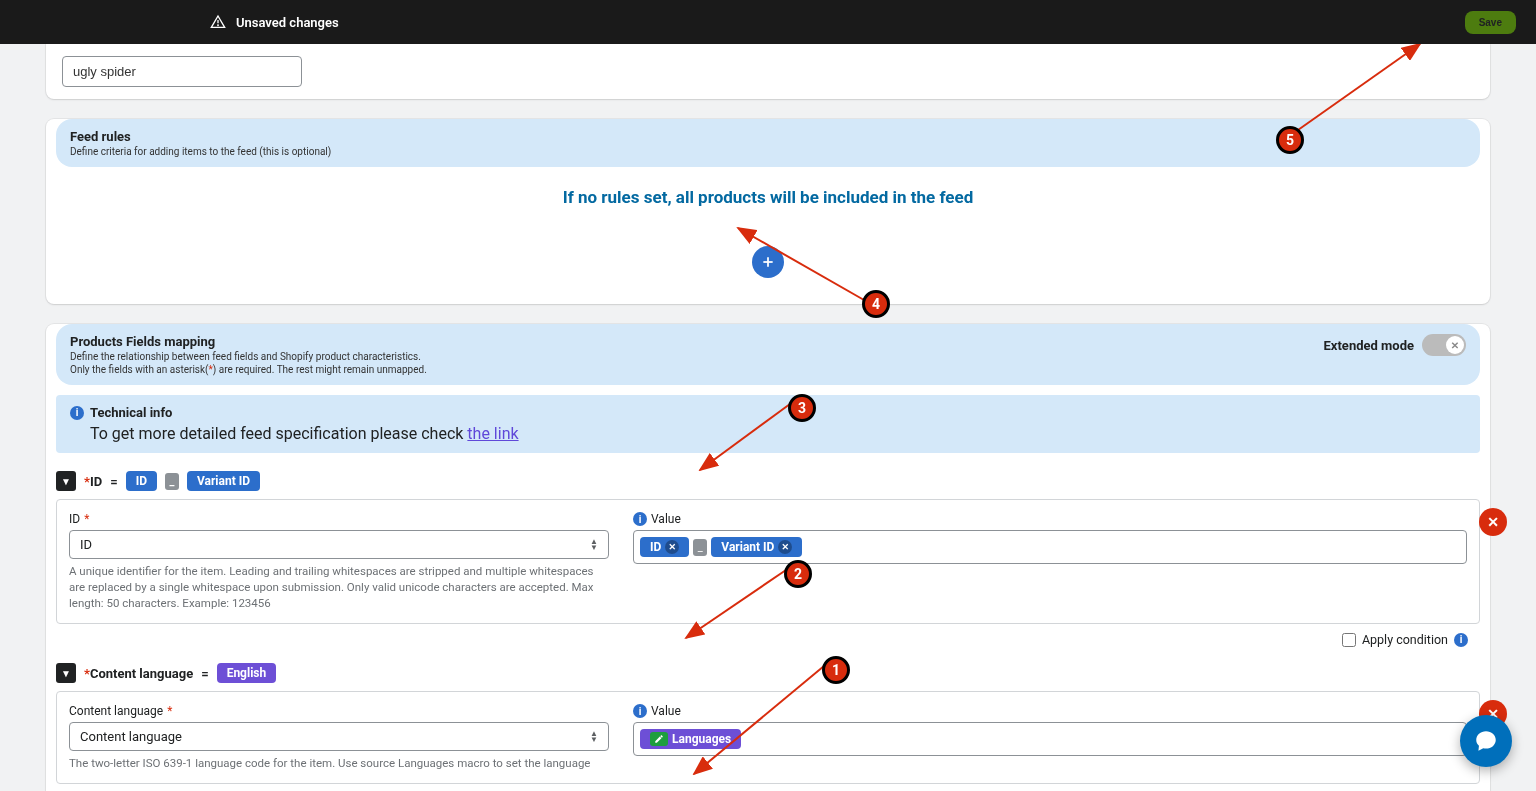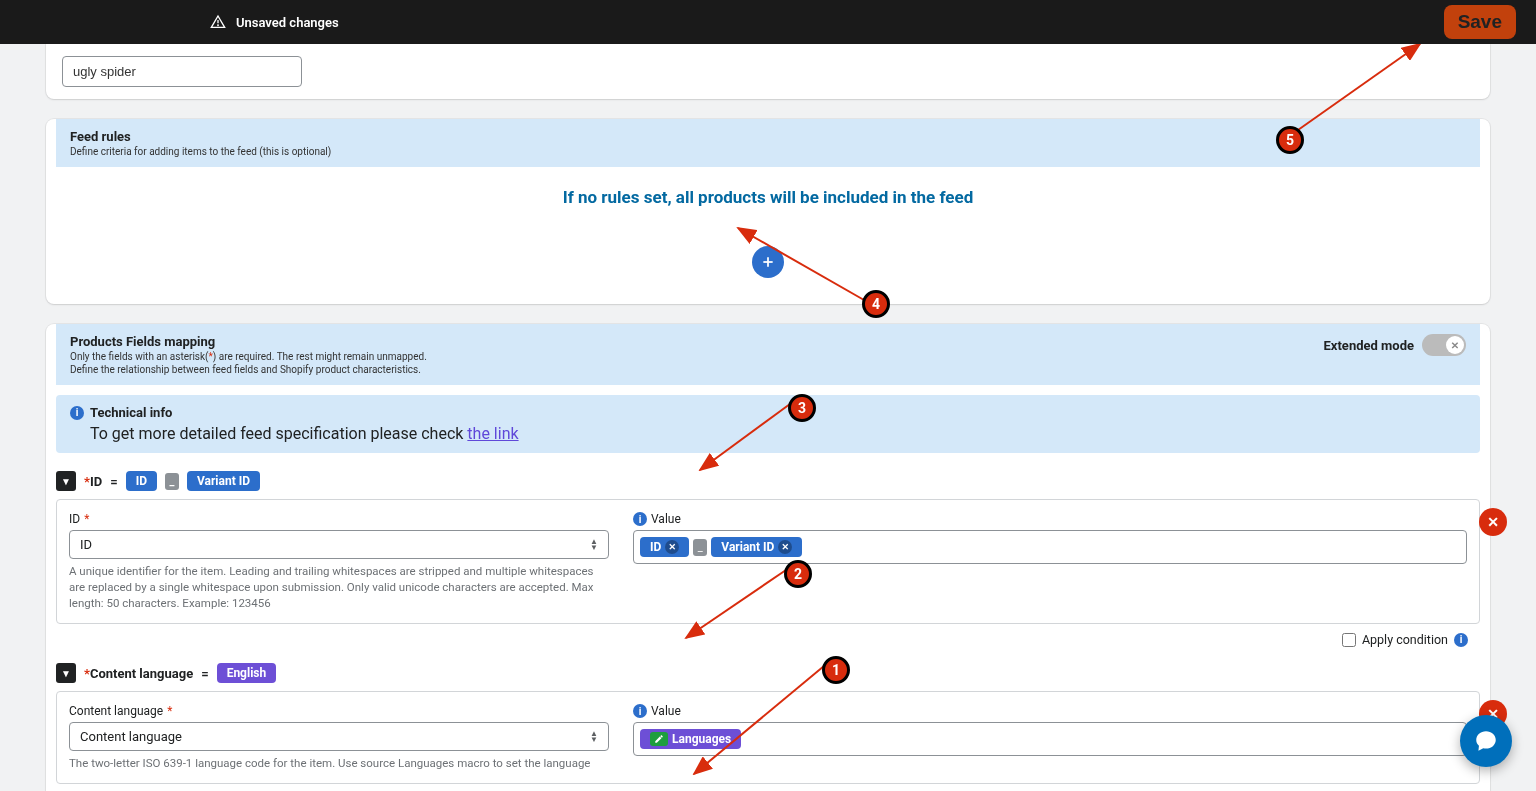--- a/index.html
+++ b/index.html
@@ -24,27 +24,27 @@
     .topbar-left {
       display: flex;
       align-items: center;
       gap: 10px;
       margin-left: 190px;
     }
     .warn-icon {
       width: 16px; height: 16px;
     }
     .save-btn {
-      background: #c2410c;
+      background: #4d7c0f;
       color: #202223;
       border: none;
       border-radius: 8px;
       padding: 6px 14px;
       font-weight: 600;
-      font-size: 19px;
+      font-size: 10px;
       cursor: pointer;
     }
     .page {
       padding: 0 46px 60px;
     }
     .card {
       background: #fff;
       border-radius: 8px;
       box-shadow: 0 0 0 1px rgba(0,0,0,0.05), 0 1px 2px rgba(0,0,0,0.1);
       margin-top: 20px;
@@ -62,21 +62,21 @@
       border-radius: 4px;
       padding: 7px 10px;
       font-size: 13px;
       width: 240px;
       color: #333;
       background: #fff;
     }
     .section-head {
       background: #d4e8f9;
       padding: 10px 14px;
-      border-radius: 0;
+      border-radius: 16px;
       margin: 10px;
     }
     .section-head.pfm {
       display: flex;
       justify-content: space-between;
       align-items: flex-start;
     }
     .section-title {
       font-weight: 700;
       font-size: 13px;
@@ -385,24 +385,24 @@
             <line x1="4" y1="12" x2="20" y2="12"></line>
           </svg>
       </button>
     </div>
   </div>
 
   <div class="card">
     <div class="section-head pfm">
       <div>
         <div class="section-title">Products Fields mapping</div>
+        <div class="section-sub">Define the relationship between feed fields and Shopify product characteristics.</div>
         <div class="section-sub">
           <span>Only the fields with an asterisk(</span><span class="ast">*</span><span>) are required. The rest might remain unmapped.</span>
         </div>
-        <div class="section-sub">Define the relationship between feed fields and Shopify product characteristics.</div>
       </div>
       <div class="extmode">
         <span>Extended mode</span>
         <div class="toggle">
           <div class="toggle-knob">✕</div>
         </div>
       </div>
     </div>
 
     <div class="tech-info">

